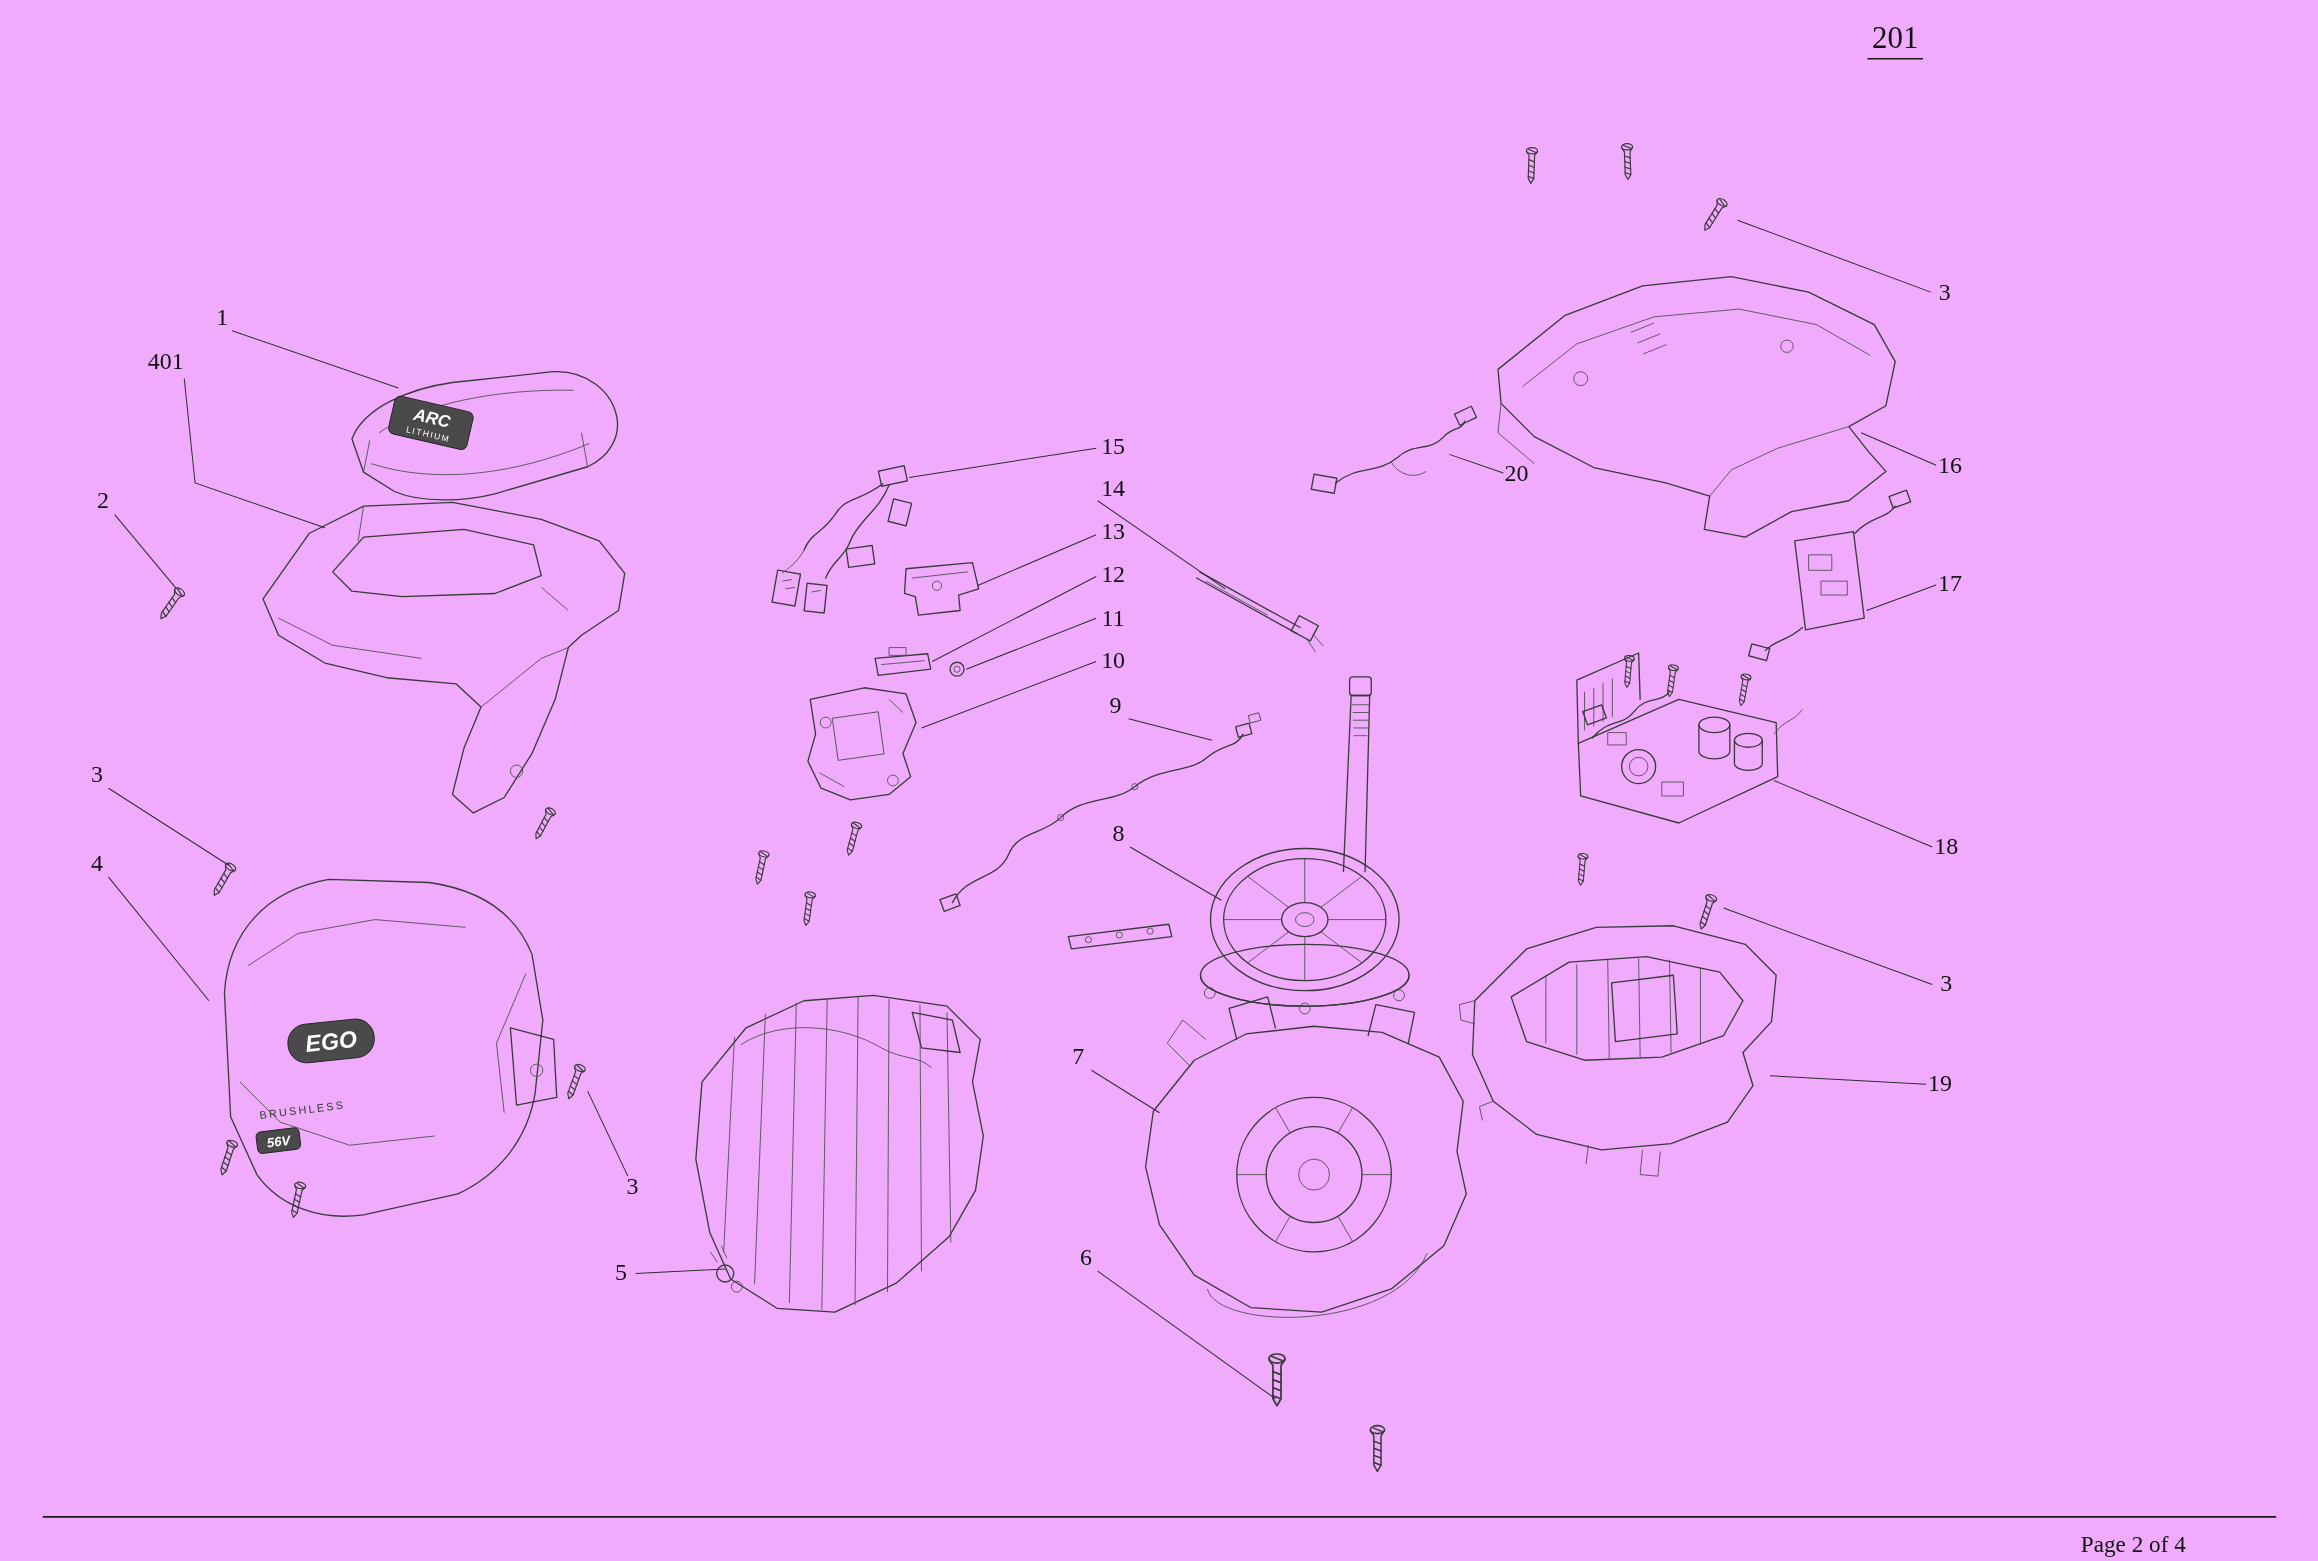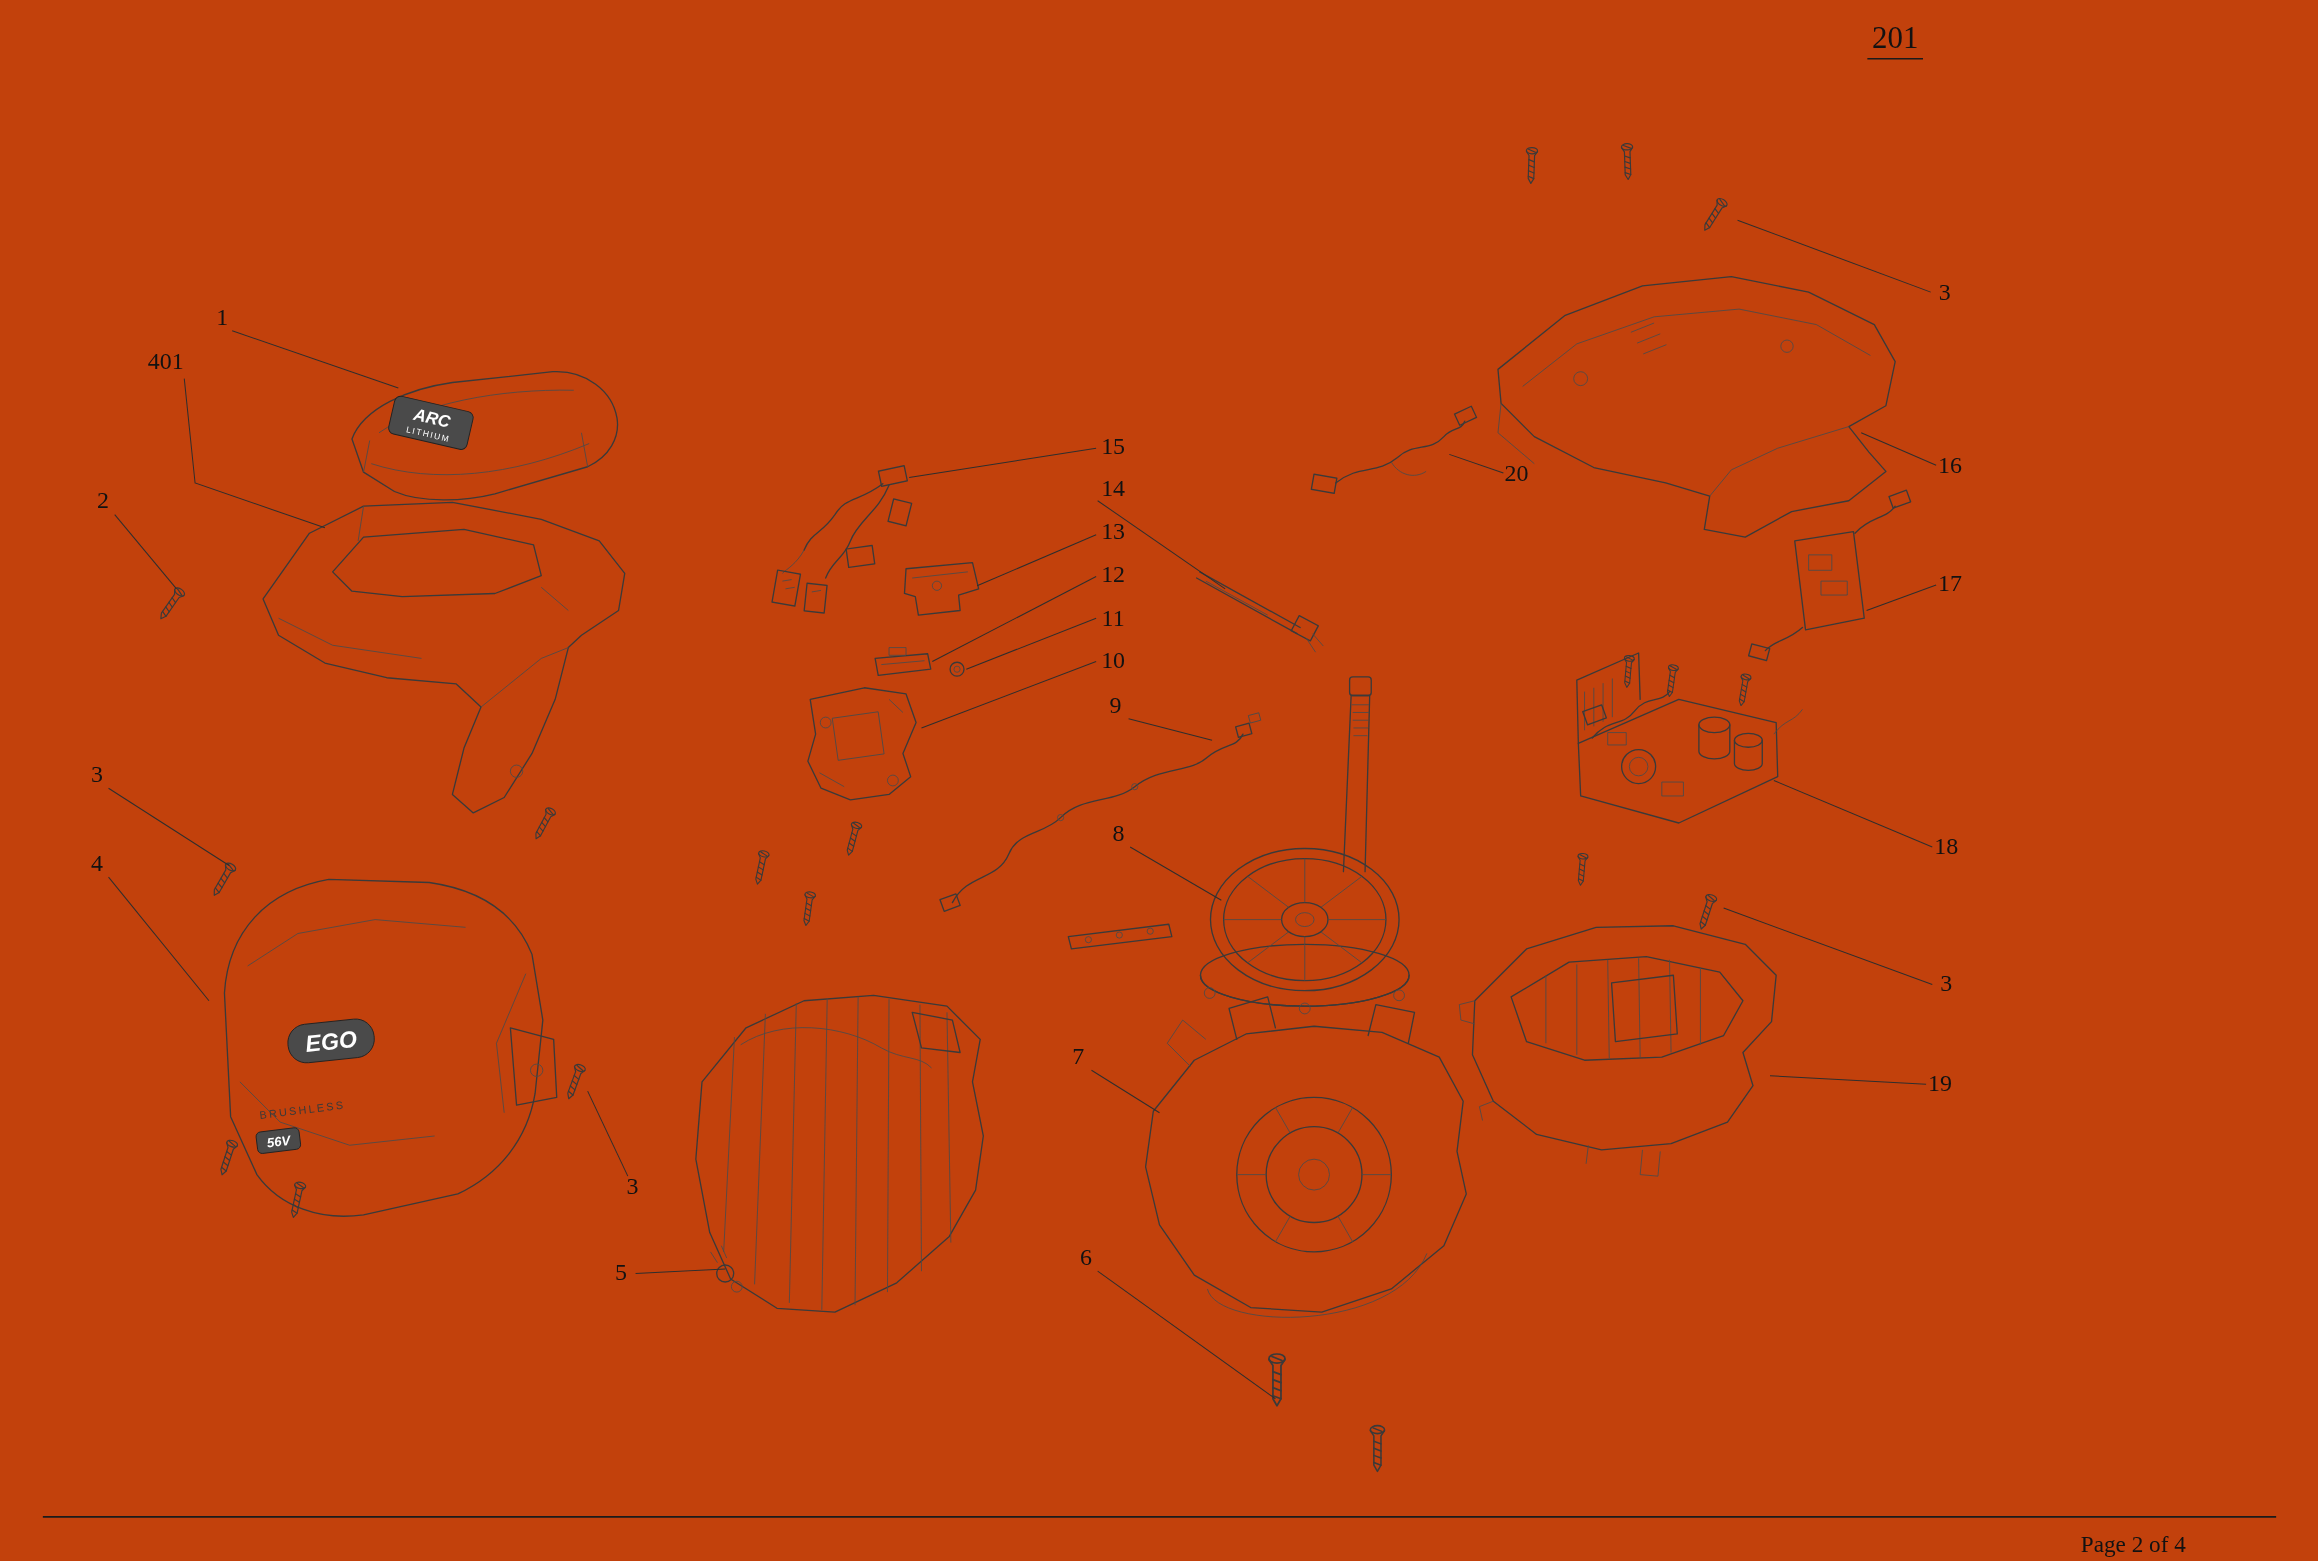--- a/index.html
+++ b/index.html
@@ -1,16 +1,16 @@
 <!DOCTYPE html>
 <html style="font-size:12.4px"><head>
 <meta charset="utf-8">
 <style>
   html, body { margin: 0; padding: 0; background: #ffffff; }
-  .stage { position: relative; width: 2319px; height: 1561px; background: #c2410c; overflow: hidden; }
+  .stage { position: relative; width: 2319px; height: 1561px; background: #f0abfc; overflow: hidden; }
   svg { display: block; }
   .part   { stroke: #3a3a3a; stroke-width: 1.7; fill: none; stroke-linejoin: round; stroke-linecap: round; }
   .thin   { stroke: #4a4a4a; stroke-width: 1.1; fill: none; stroke-linejoin: round; }
   .leader { stroke: #2e2e2e; stroke-width: 1.3; fill: none; }
   .rule   { stroke: #1b1b1b; stroke-width: 2.2; }
   .callout { font-family: "Liberation Serif", serif; font-size: 31px; fill: #121212; }
   .pagenum { font-family: "Liberation Serif", serif; font-size: 40px; fill: #121212; }
   .footer  { font-family: "Liberation Serif", serif; font-size: 30px; fill: #121212; }
   .badge-dark { fill: #4a4a4a; stroke: #222; stroke-width: 1.2; }
   .badge-text-lg { font-family: "Liberation Sans", sans-serif; font-weight: bold; font-style: italic; fill: #ffffff; }

